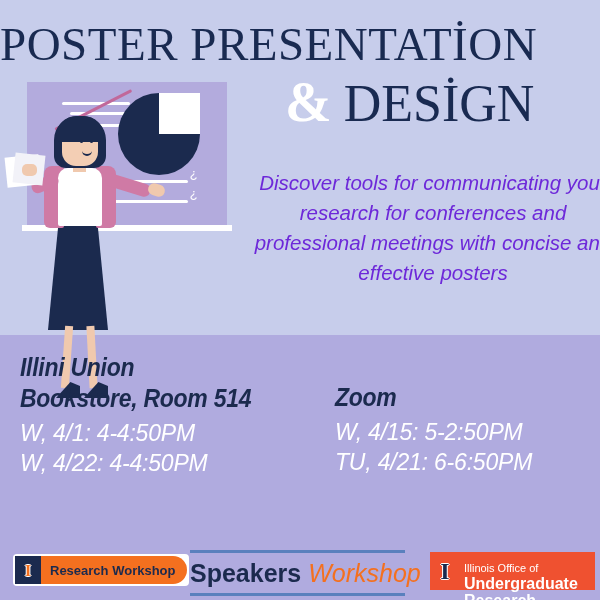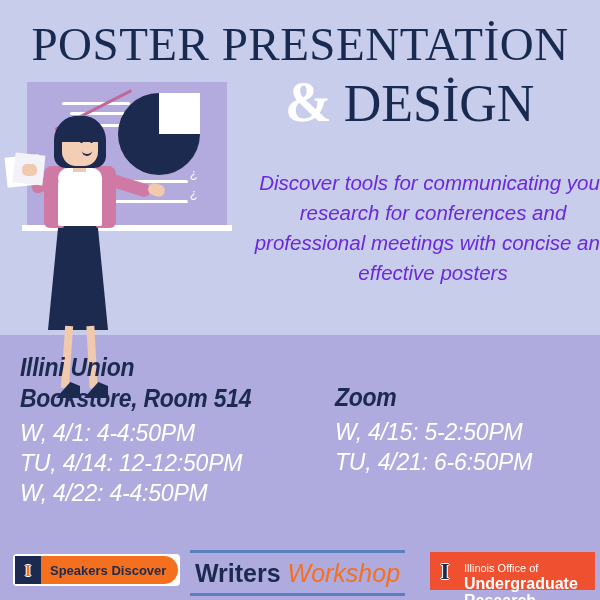--- a/index.html
+++ b/index.html
@@ -11,21 +11,21 @@
   #poster{
     position:relative;width:600px;height:600px;overflow:hidden;
     background:#c7cdeb;
   }
   
   .band-top{position:absolute;left:0;top:0;width:600px;height:335px;background:#c7cdeb;}
   .band-bottom{position:absolute;left:0;top:335px;width:600px;height:265px;background:#b0abdf;}
 
   
   .title-line1{
-    position:absolute;left:0;top:18px;width:600px;text-align:center;
+    position:absolute;left:0;top:18px;width:600px;
     font-family:"Liberation Serif", serif;
     font-size:47px;line-height:52px;letter-spacing:.5px;
     color:#192a51;white-space:nowrap;
   }
   .title-line2{
     position:absolute;left:285px;top:72px;width:315px;
     font-family:"Liberation Serif", serif;
     font-size:52px;line-height:60px;color:#192a51;white-space:nowrap;
   }
   .amp{color:#ffffff;font-size:56px;font-weight:bold;margin-right:12px;}
@@ -212,49 +212,48 @@
     <div class="smile"></div>
   </div>
 
   <div class="sched">
 
     <div class="col col-left">
       <div class="sched-head">Illini Union</div>
       <div class="sched-head">Bookstore, Room 514</div>
       <div class="sched-list">
         <div class="sched-item">W, 4/1: 4-4:50PM</div>
-        <div class="sched-item">TU, 4/14: 12-12:50PM</div>
         <div class="sched-item">W, 4/22: 4-4:50PM</div>
       </div>
     </div>
 
     <div class="col col-right">
       <div class="sched-head">Zoom</div>
       <div class="sched-list">
         <div class="sched-item">W, 4/15: 5-2:50PM</div>
         <div class="sched-item">TU, 4/21: 6-6:50PM</div>
       </div>
     </div>
   </div>
 
   <div class="footer">
 
     <div class="logo-speakers">
       <div class="sp-inner">
         <div class="i-block">
           <span class="i-glyph">I</span>
         </div>
-        <span class="sp-text">Speakers Discover</span>
+        <span class="sp-text">Research Workshop</span>
       </div>
     </div>
 
     <div class="logo-writers">
       <div class="wr-rule wr-rule-top"></div>
       <div class="wr-text">
-        <span class="wr-1">Writers</span>
+        <span class="wr-1">Speakers</span>
         <span class="wr-2">Workshop</span>
       </div>
       <div class="wr-rule wr-rule-bot"></div>
     </div>
 
     <div class="logo-ugr">
       <div class="ugr-i">
         <span class="ugr-i-glyph">I</span>
       </div>
       <div class="ugr-text">

